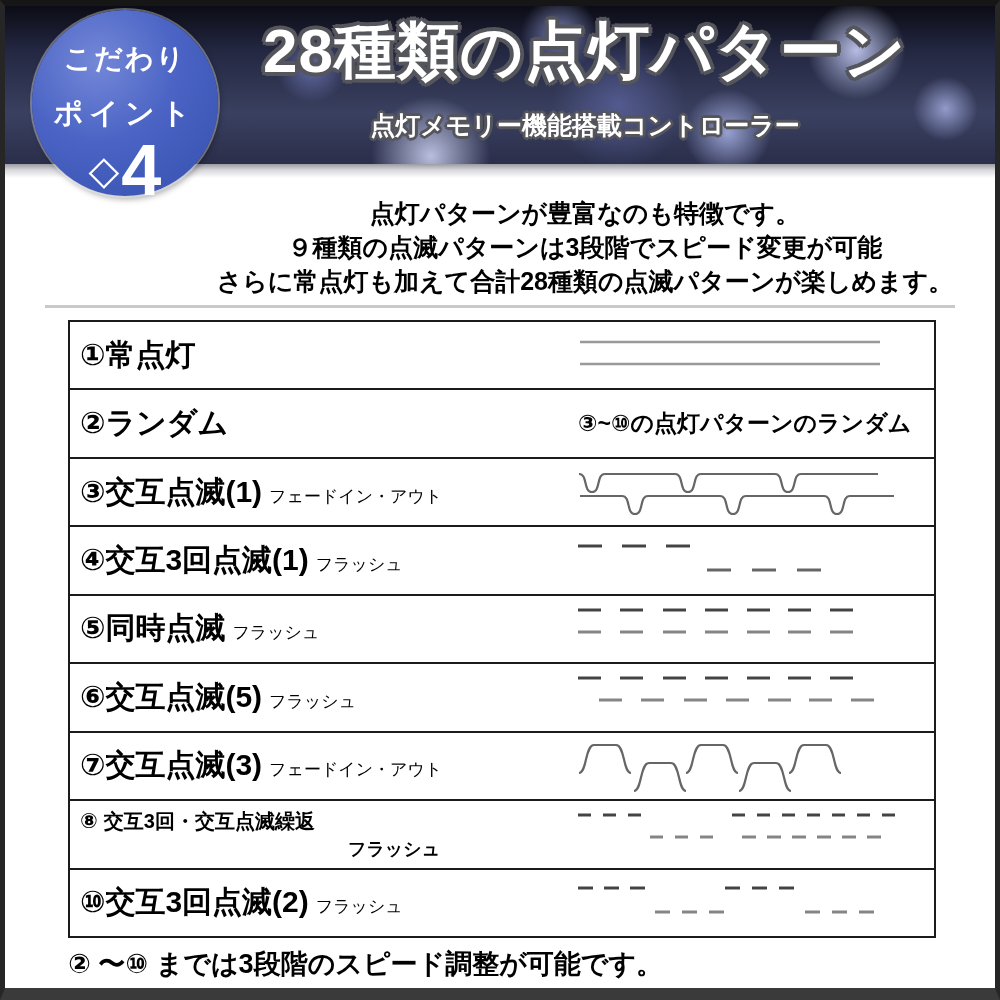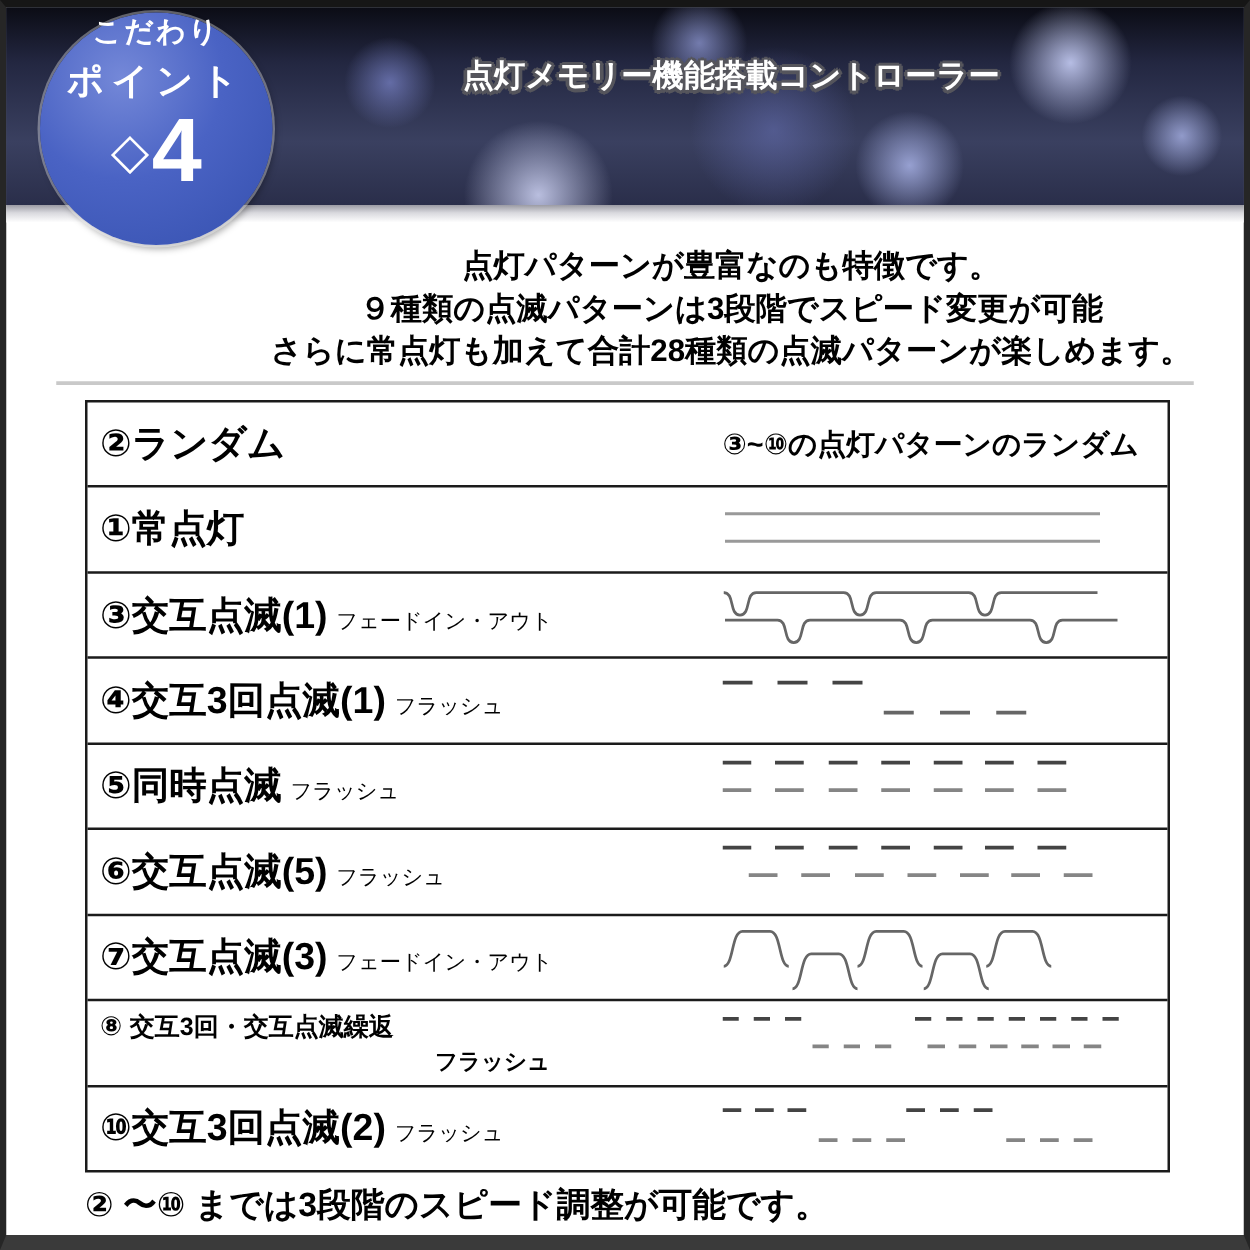--- a/index.html
+++ b/index.html
@@ -46,22 +46,22 @@
     text-shadow:-3px 0 #55555c,3px 0 #55555c,0 -3px #55555c,0 3px #55555c,
       -2px -2px #55555c,2px -2px #55555c,-2px 2px #55555c,2px 2px #55555c;
   }
   
   .badge{
     position:absolute;left:32px;top:10px;width:186px;height:186px;border-radius:50%;
     background:radial-gradient(circle at 35% 28%, #7488d8 0%, #4a63c4 45%, #3550ae 100%);
     color:#fff;text-align:center;font-weight:bold;
     box-shadow:0 0 0 2px rgba(255,255,255,.35), 2px 3px 6px rgba(0,0,0,.35);
   }
-  .badge-line1{font-size:23px;letter-spacing:2px;}
-  .badge-line2{margin-top:4px;font-size:29px;letter-spacing:6px;}
+  .badge-line1{margin-top:30px;font-size:28px;letter-spacing:2px;}
+  .badge-line2{margin-top:16px;font-size:29px;letter-spacing:6px;}
   .badge-num-row{margin-top:2px;display:flex;align-items:center;justify-content:center;}
   .badge-diamond{font-size:40px;font-weight:normal;margin-right:2px;}
   .badge-number{font-size:72px;line-height:0.95;}
   
   .intro{
     position:absolute;top:196px;left:200px;width:770px;
     font-size:25px;font-weight:bold;color:#000;line-height:34px;white-space:nowrap;text-align:center;
   }
   
   .divider{position:absolute;top:305px;left:45px;width:910px;height:3px;background:#c9c9c9;}
@@ -91,20 +91,21 @@
 </style>
 </head>
 <body>
 
 <div class="frame"></div>
 
 <div class="header-band"></div>
 <div class="header-shadow"></div>
 
 <div class="header-text">
+  <div class="header-title">28種類の点灯パターン</div>
   <div class="header-subtitle">点灯メモリー機能搭載コントローラー</div>
 </div>
 
 <div class="badge">
   <div class="badge-line1">こだわり</div>
   <div class="badge-line2">ポイント</div>
   <div class="badge-num-row">
     <span class="badge-diamond">◇</span>
     <span class="badge-number">4</span>
   </div>
@@ -113,31 +114,31 @@
 <div class="intro">
   <div> 点灯パターンが豊富なのも特徴です。</div>
   <div>９種類の点滅パターンは3段階でスピード変更が可能</div>
   <div>さらに常点灯も加えて合計28種類の点滅パターンが楽しめます。</div>
 </div>
 
 <div class="divider"></div>
 
 <div class="ptable">
     <div class="t-row">
+      <div class="t-label"><span class="lbl-main">①常点灯</span></div>
+      <div class="t-pattern">
+        <svg class="pat" width="354" height="58" viewBox="0 0 354 58">
+          <line x1="2" y1="16" x2="302" y2="16" stroke="#999999" stroke-width="2.5"></line>
+                <line x1="2" y1="38" x2="302" y2="38" stroke="#999999" stroke-width="2.5"></line>
+        </svg>
+      </div>
+    </div>
+    <div class="t-row">
       <div class="t-label"><span class="lbl-main">②ランダム</span></div>
       <div class="t-pattern pat-text">③~⑩の点灯パターンのランダム</div>
-    </div>
-    <div class="t-row">
-      <div class="t-label"><span class="lbl-main">①常点灯</span></div>
-      <div class="t-pattern">
-        <svg class="pat" width="354" height="58" viewBox="0 0 354 58">
-          <line x1="2" y1="16" x2="302" y2="16" stroke="#999999" stroke-width="2.5"></line>
-                <line x1="2" y1="38" x2="302" y2="38" stroke="#999999" stroke-width="2.5"></line>
-        </svg>
-      </div>
     </div>
     <div class="t-row">
       <div class="t-label"><span class="lbl-main">③交互点滅(1)</span><span class="lbl-suffix">フェードイン・アウト</span></div>
       <div class="t-pattern">
         <svg class="pat" width="354" height="58" viewBox="0 0 354 58">
           <path d="M2,11 L1,11 C10,11 5,29 14,29 C23,29 18,11 27,11 L97,11 C106,11 101,29 110,29 C119,29 114,11 123,11 L197,11 C206,11 201,29 210,29 C219,29 214,11 223,11 L300,11" fill="none" stroke="#666666" stroke-width="2.2"></path>
           <path d="M2,33 L44,33 C53,33 48,51 57,51 C66,51 61,33 70,33 L142,33 C151,33 146,51 155,51 C164,51 159,33 168,33 L246,33 C255,33 250,51 259,51 C268,51 263,33 272,33 L316,33" fill="none" stroke="#666666" stroke-width="2.2"></path>
         </svg>
       </div>
     </div>

